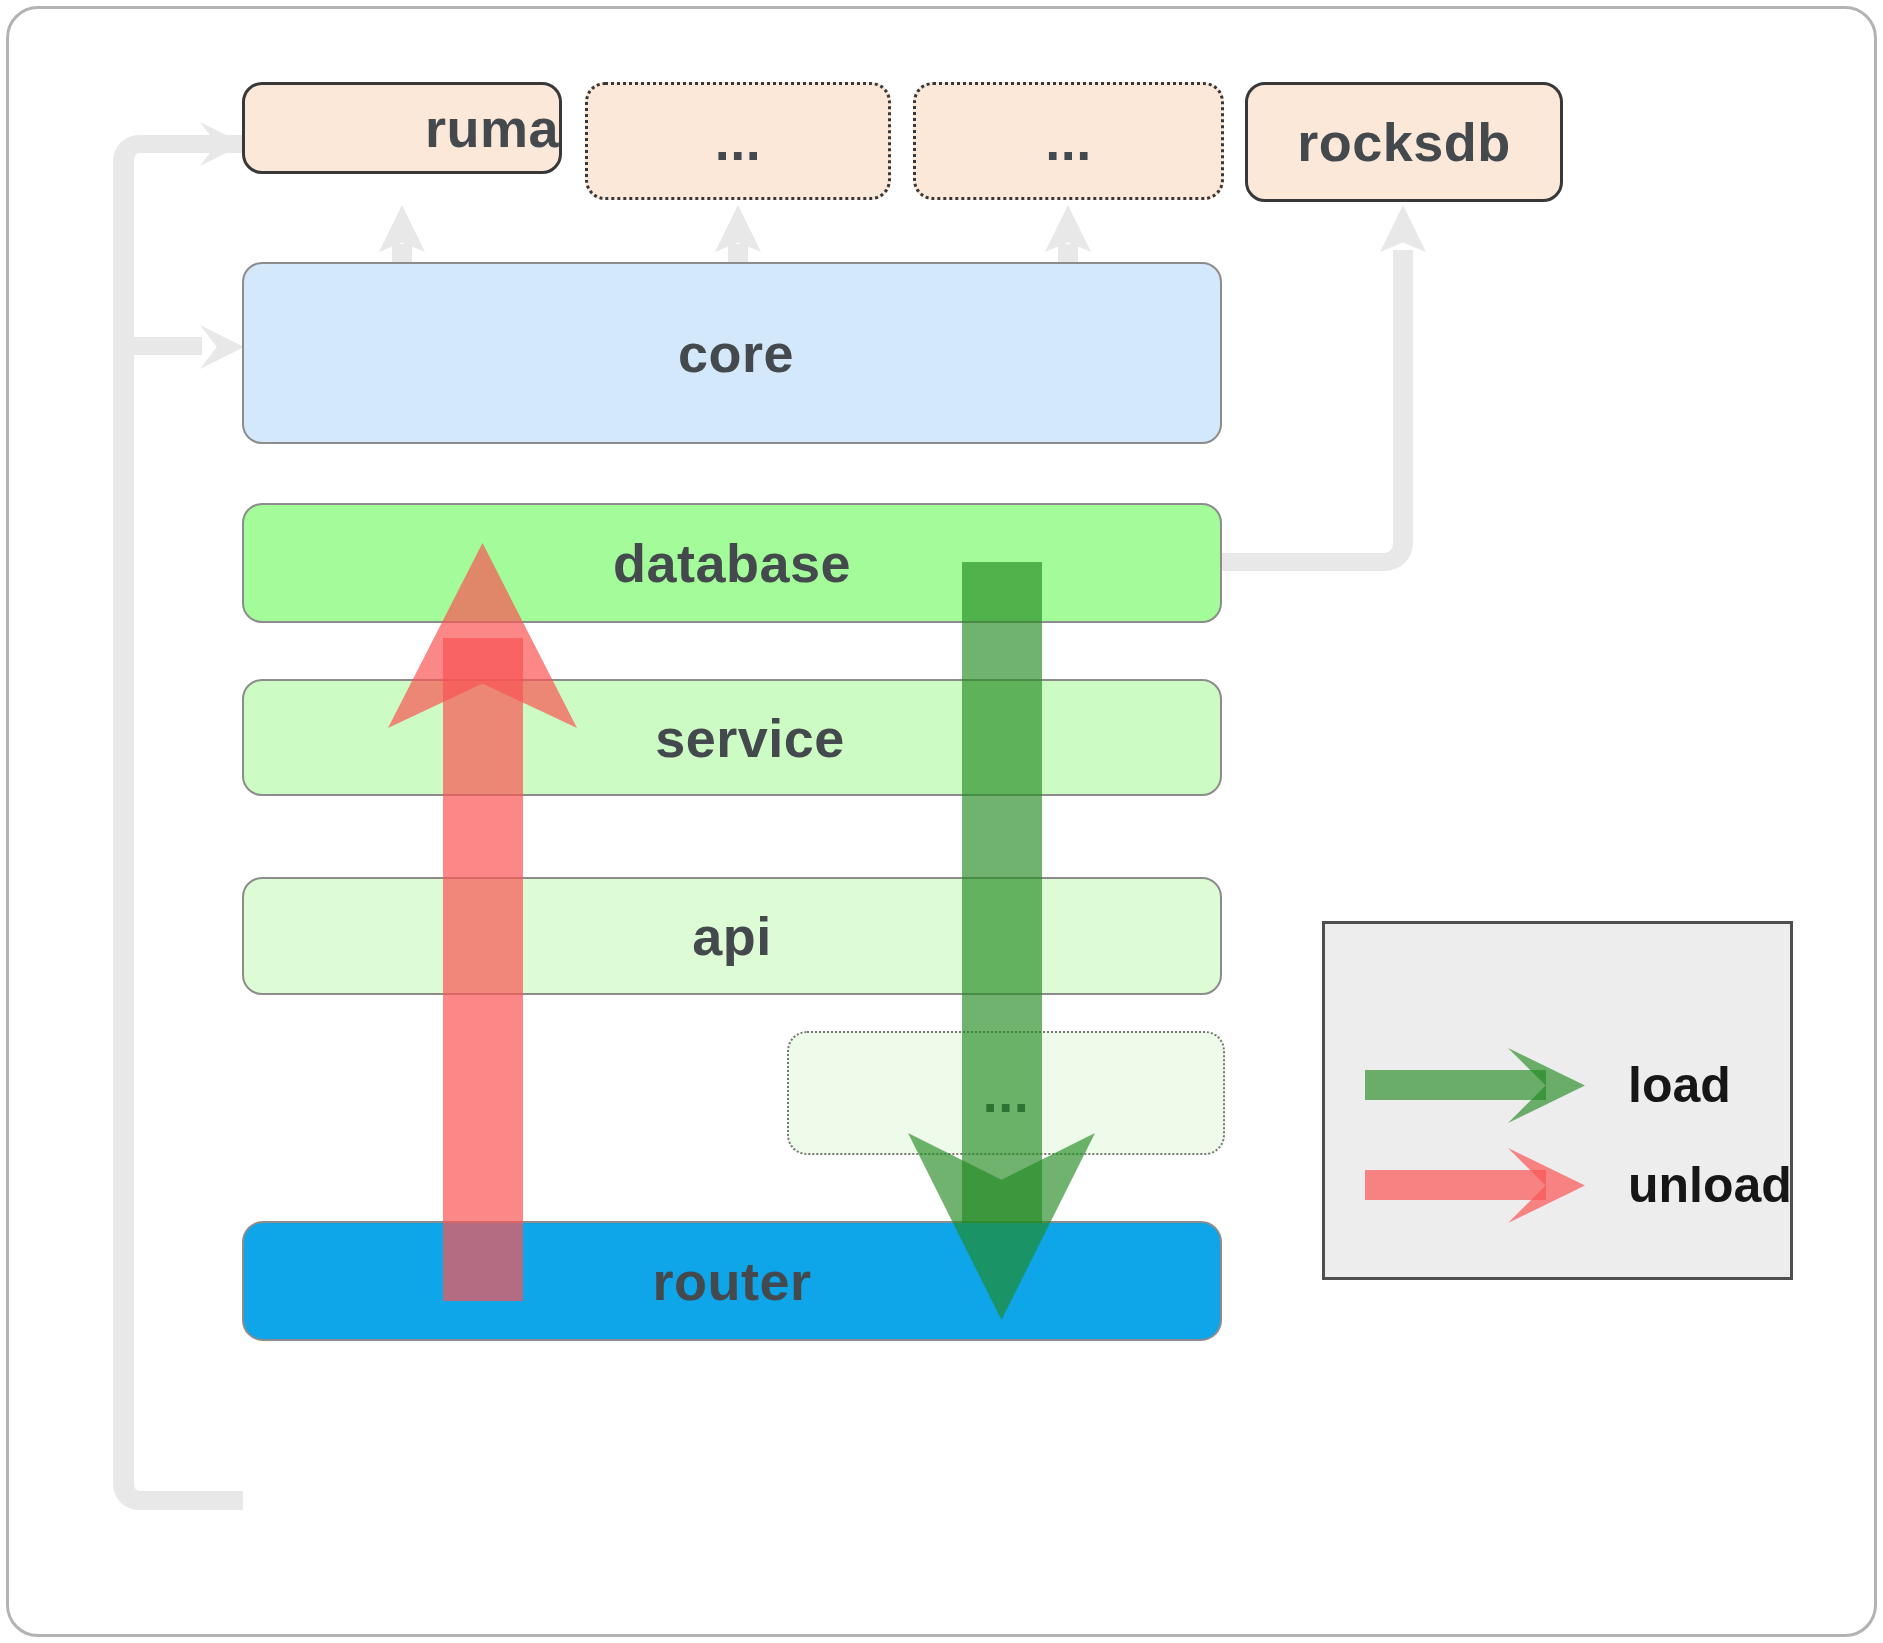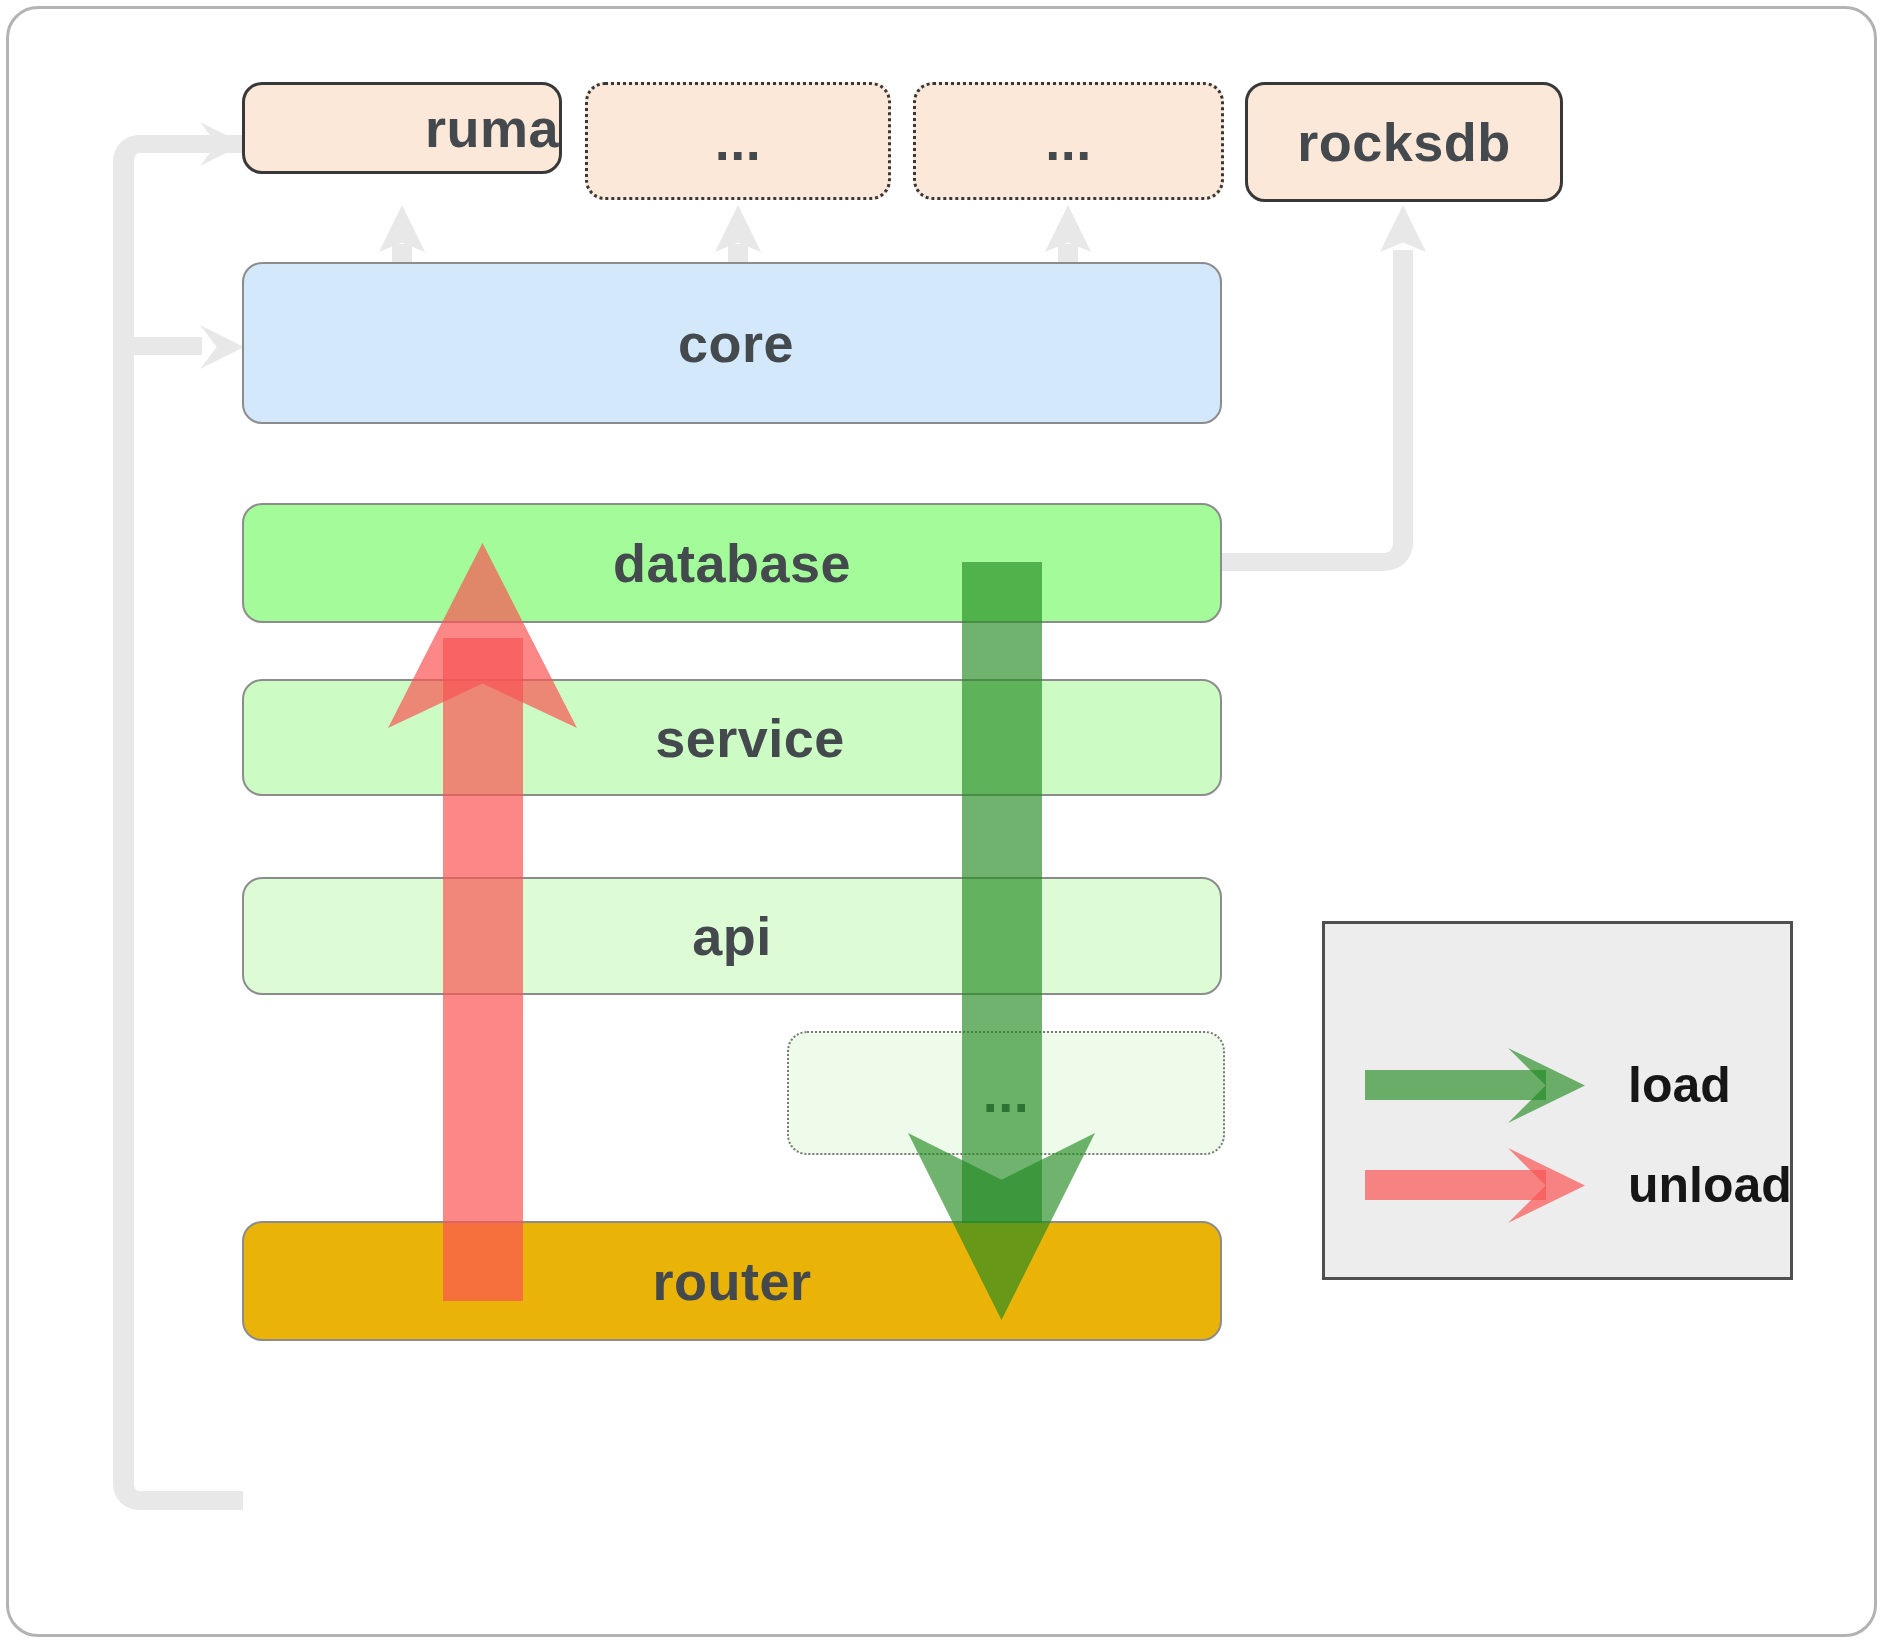--- a/index.html
+++ b/index.html
@@ -18,21 +18,21 @@
   }
   .peach{background:var(--peach);border:3px solid #383838;}
   .peach-dotted{background:var(--peach);border:3px dotted #383838;}
   .gray-border{border:2.5px solid #8c8c8c;}
   .core{background:var(--core_blue);}
   .database{background:var(--database_green);}
   .service{background:var(--service_green);}
   .api{background:var(--api_green);margin-top:24px;}
   .admin{background:var(--admin_green);}
   .admin-dots{background:var(--admin_dots_green);border:2.5px dotted #777;}
-  .router{background:#eab308;}
+  .router{background:#0ea5e9;border-radius:21px;}
   .conduwuit{background:var(--conduwuit_blue);border:3px solid #0b0b0b;color:#ffffff;border-radius:16px;}
 
   
   .conn{position:absolute;z-index:1;}
   .conn-fill{background:var(--connector_gray);}
   #left-elbow{
     left:113px;top:135px;width:130px;height:1375px;box-sizing:border-box;
     border-left:21px solid var(--connector_gray);
     border-top:18px solid var(--connector_gray);
     border-bottom:19px solid var(--connector_gray);
@@ -115,21 +115,21 @@
   <div class="box peach-dotted" style="left:585px;top:82px;width:306px;height:118px;">
     <span>...</span>
   </div>
   <div class="box peach-dotted" style="left:913px;top:82px;width:311px;height:118px;">
     <span>...</span>
   </div>
   <div class="box peach" style="left:1245px;top:82px;width:318px;height:120px;">
     <span>rocksdb</span>
   </div>
 
-  <div class="box core gray-border" style="left:242px;top:262px;width:980px;height:162px;padding-left:8px;">
+  <div class="box core gray-border" style="left:242px;top:262px;width:980px;height:182px;padding-left:8px;">
     <span>core</span>
   </div>
   <div class="box database gray-border" style="left:242px;top:503px;width:980px;height:120px;">
     <span>database</span>
   </div>
   <div class="box service gray-border" style="left:242px;top:679px;width:980px;height:117px;padding-left:36px;">
     <span>service</span>
   </div>
   <div class="box api gray-border" style="left:242px;top:853px;width:980px;height:118px;">
     <span>api</span>

